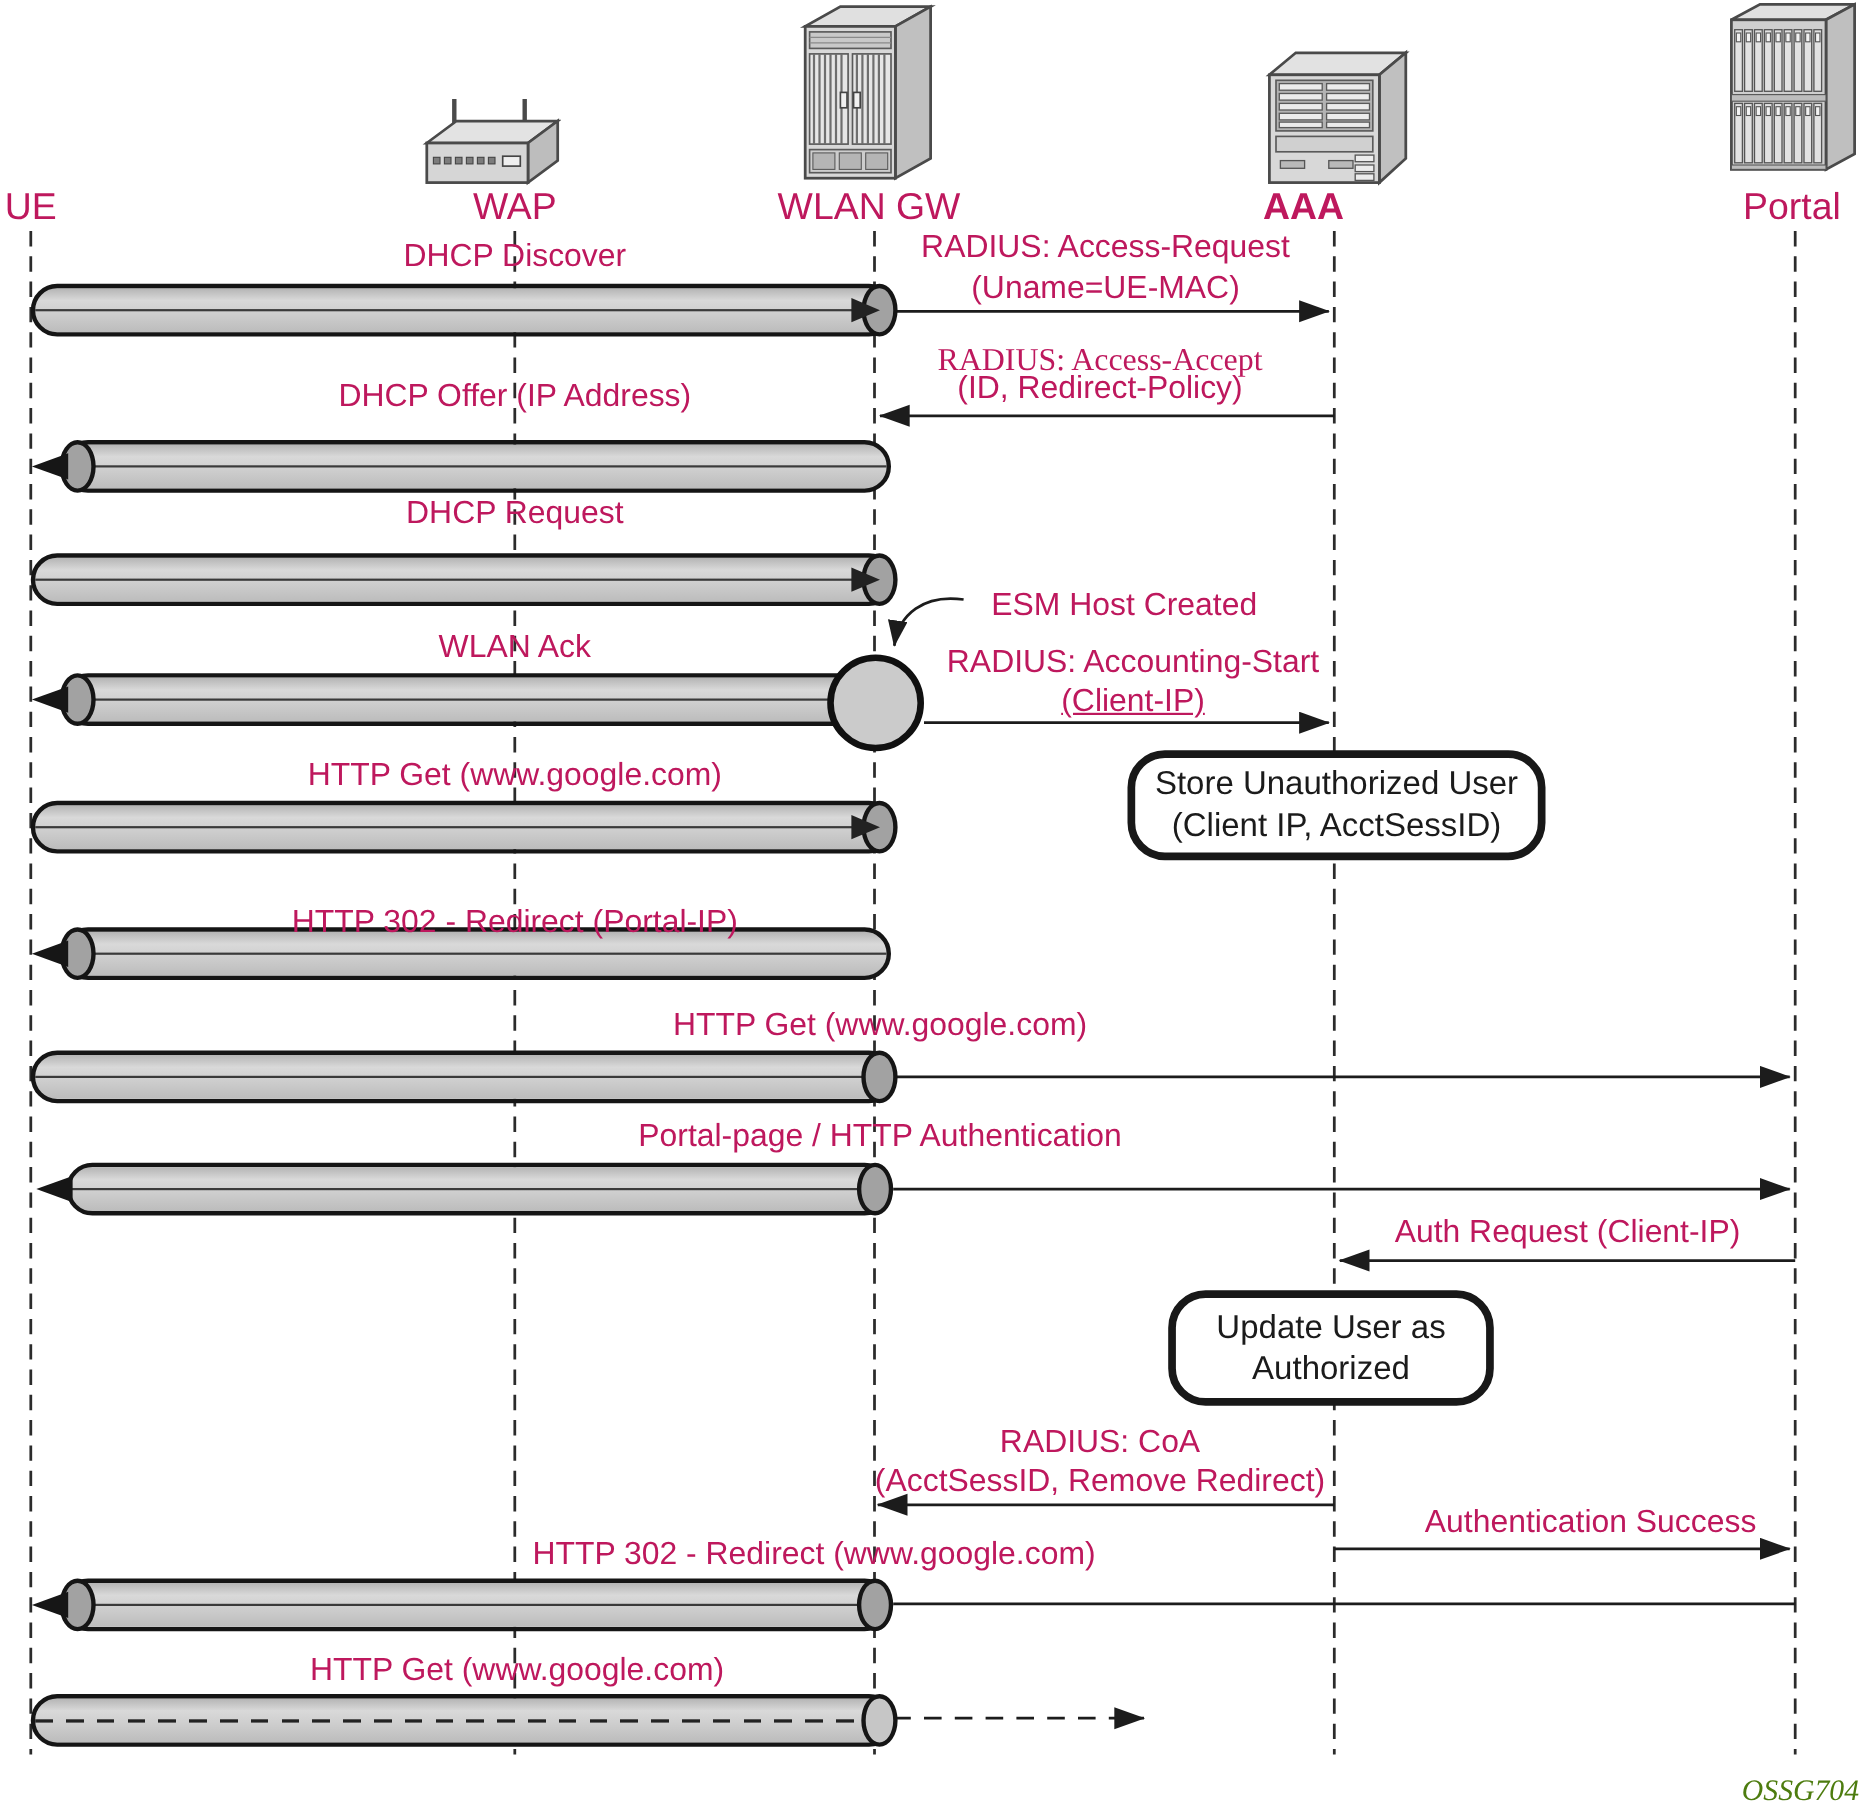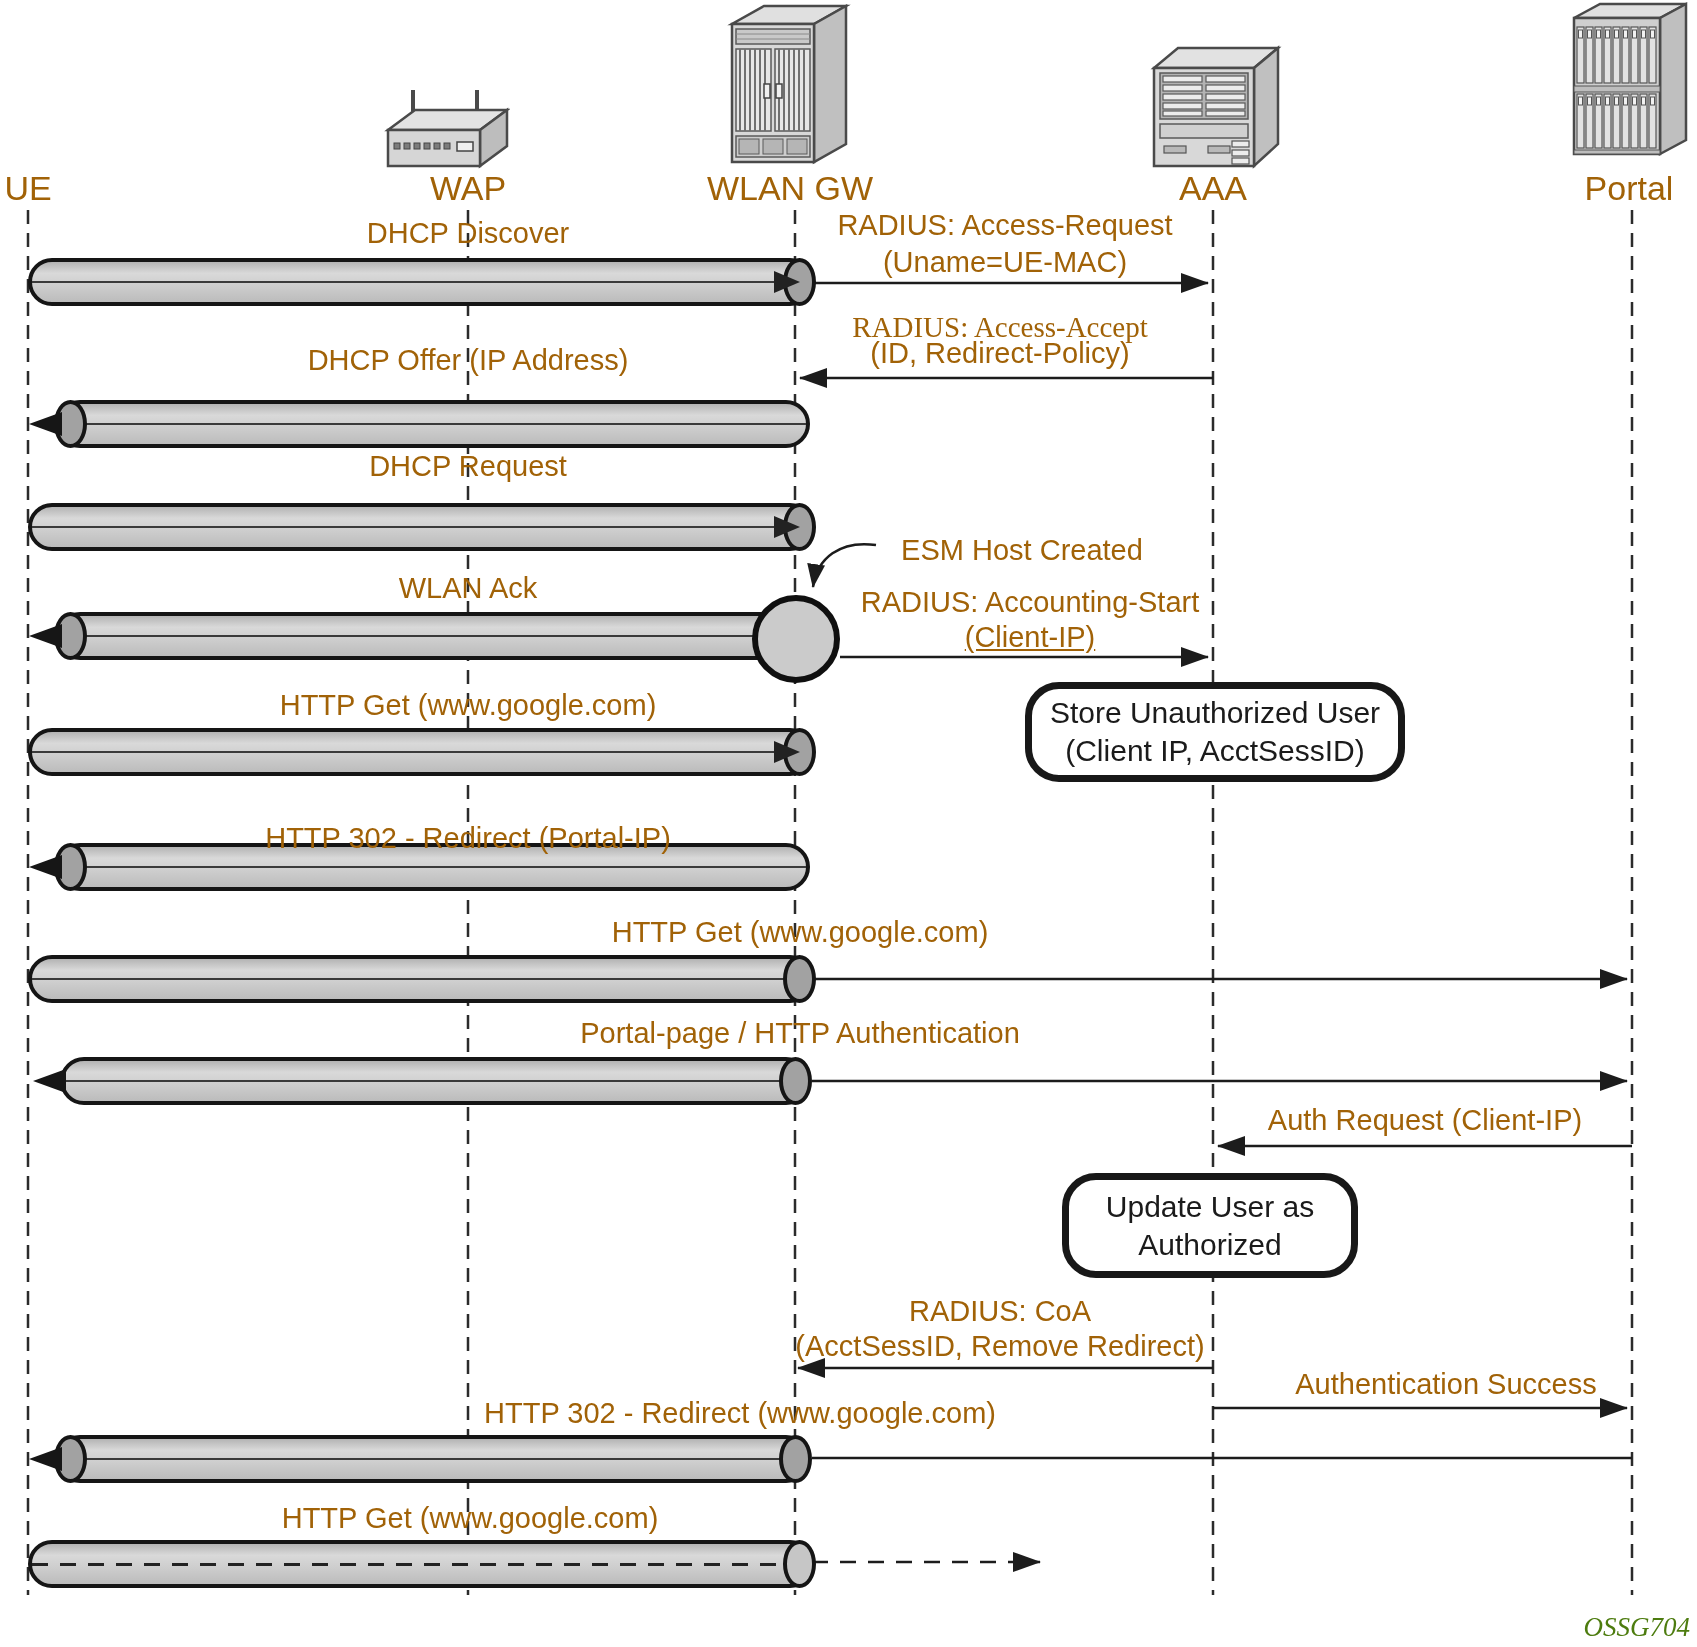--- a/index.html
+++ b/index.html
@@ -3,21 +3,21 @@
 <meta charset="utf-8">
 <style>
   html,body{margin:0;padding:0;background:#ffffff;}
   #stage{
     position:relative;width:1697px;height:1647px;background:#ffffff;overflow:hidden;
     font-family:"Liberation Sans", sans-serif;color:#1b1b1b;
   }
   svg.layer{position:absolute;left:0;top:0;pointer-events:none;}
   .lbl{
     position:absolute;transform:translateX(-50%);white-space:nowrap;
-    font-size:29px;line-height:34px;text-align:left;color:#a16207;
+    font-size:29px;line-height:34px;text-align:left;color:#be185d;
   }
   .actor{font-size:34px;line-height:36px;font-weight:400;}
   
   .tube{
     position:absolute;height:48px;box-sizing:border-box;
     background:linear-gradient(180deg,#b4b4b4 0%,#d9d9d9 28%,#cfcfcf 55%,#bcbcbc 100%);
     border:4px solid #151515;border-radius:24px;
   }
   .tube .mid{position:absolute;left:0;right:0;top:50%;margin-top:-1px;height:2px;background:#3a3a3a;}
   .tube .mid.dashed{height:3px;background:repeating-linear-gradient(90deg,#222 0 16px,transparent 16px 28px);}
@@ -206,21 +206,21 @@
         <rect x="82.5" y="95" width="4" height="8"></rect>
       </g>
       <rect x="6" y="84" width="86" height="6" fill="#bdbdbd" stroke="#555" stroke-width="1"></rect>
       <rect x="6" y="148" width="86" height="4" fill="#bdbdbd" stroke="#555" stroke-width="1"></rect>
     </svg>
   </div>
 
   <div class="lbl actor" style="left:28px;top:170px;">UE</div>
   <div class="lbl actor" style="left:468px;top:170px;">WAP</div>
   <div class="lbl actor" style="left:790px;top:170px;">WLAN GW</div>
-  <div class="lbl actor" style="left:1213px;top:170px;">AAA</div>
+  <div class="lbl actor" style="left:1185px;top:170px;font-weight:bold;">AAA</div>
   <div class="lbl actor" style="left:1629px;top:170px;">Portal</div>
 
   <div class="tube" style="left:28px;top:258px;width:786px;">
     <div class="mid"></div>
       <div class="cap right"></div>
       <div class="head-in"></div>
   </div>
   <div class="tube" style="left:56px;top:400px;width:754px;">
     <div class="mid"></div>
       <div class="cap left"></div>

